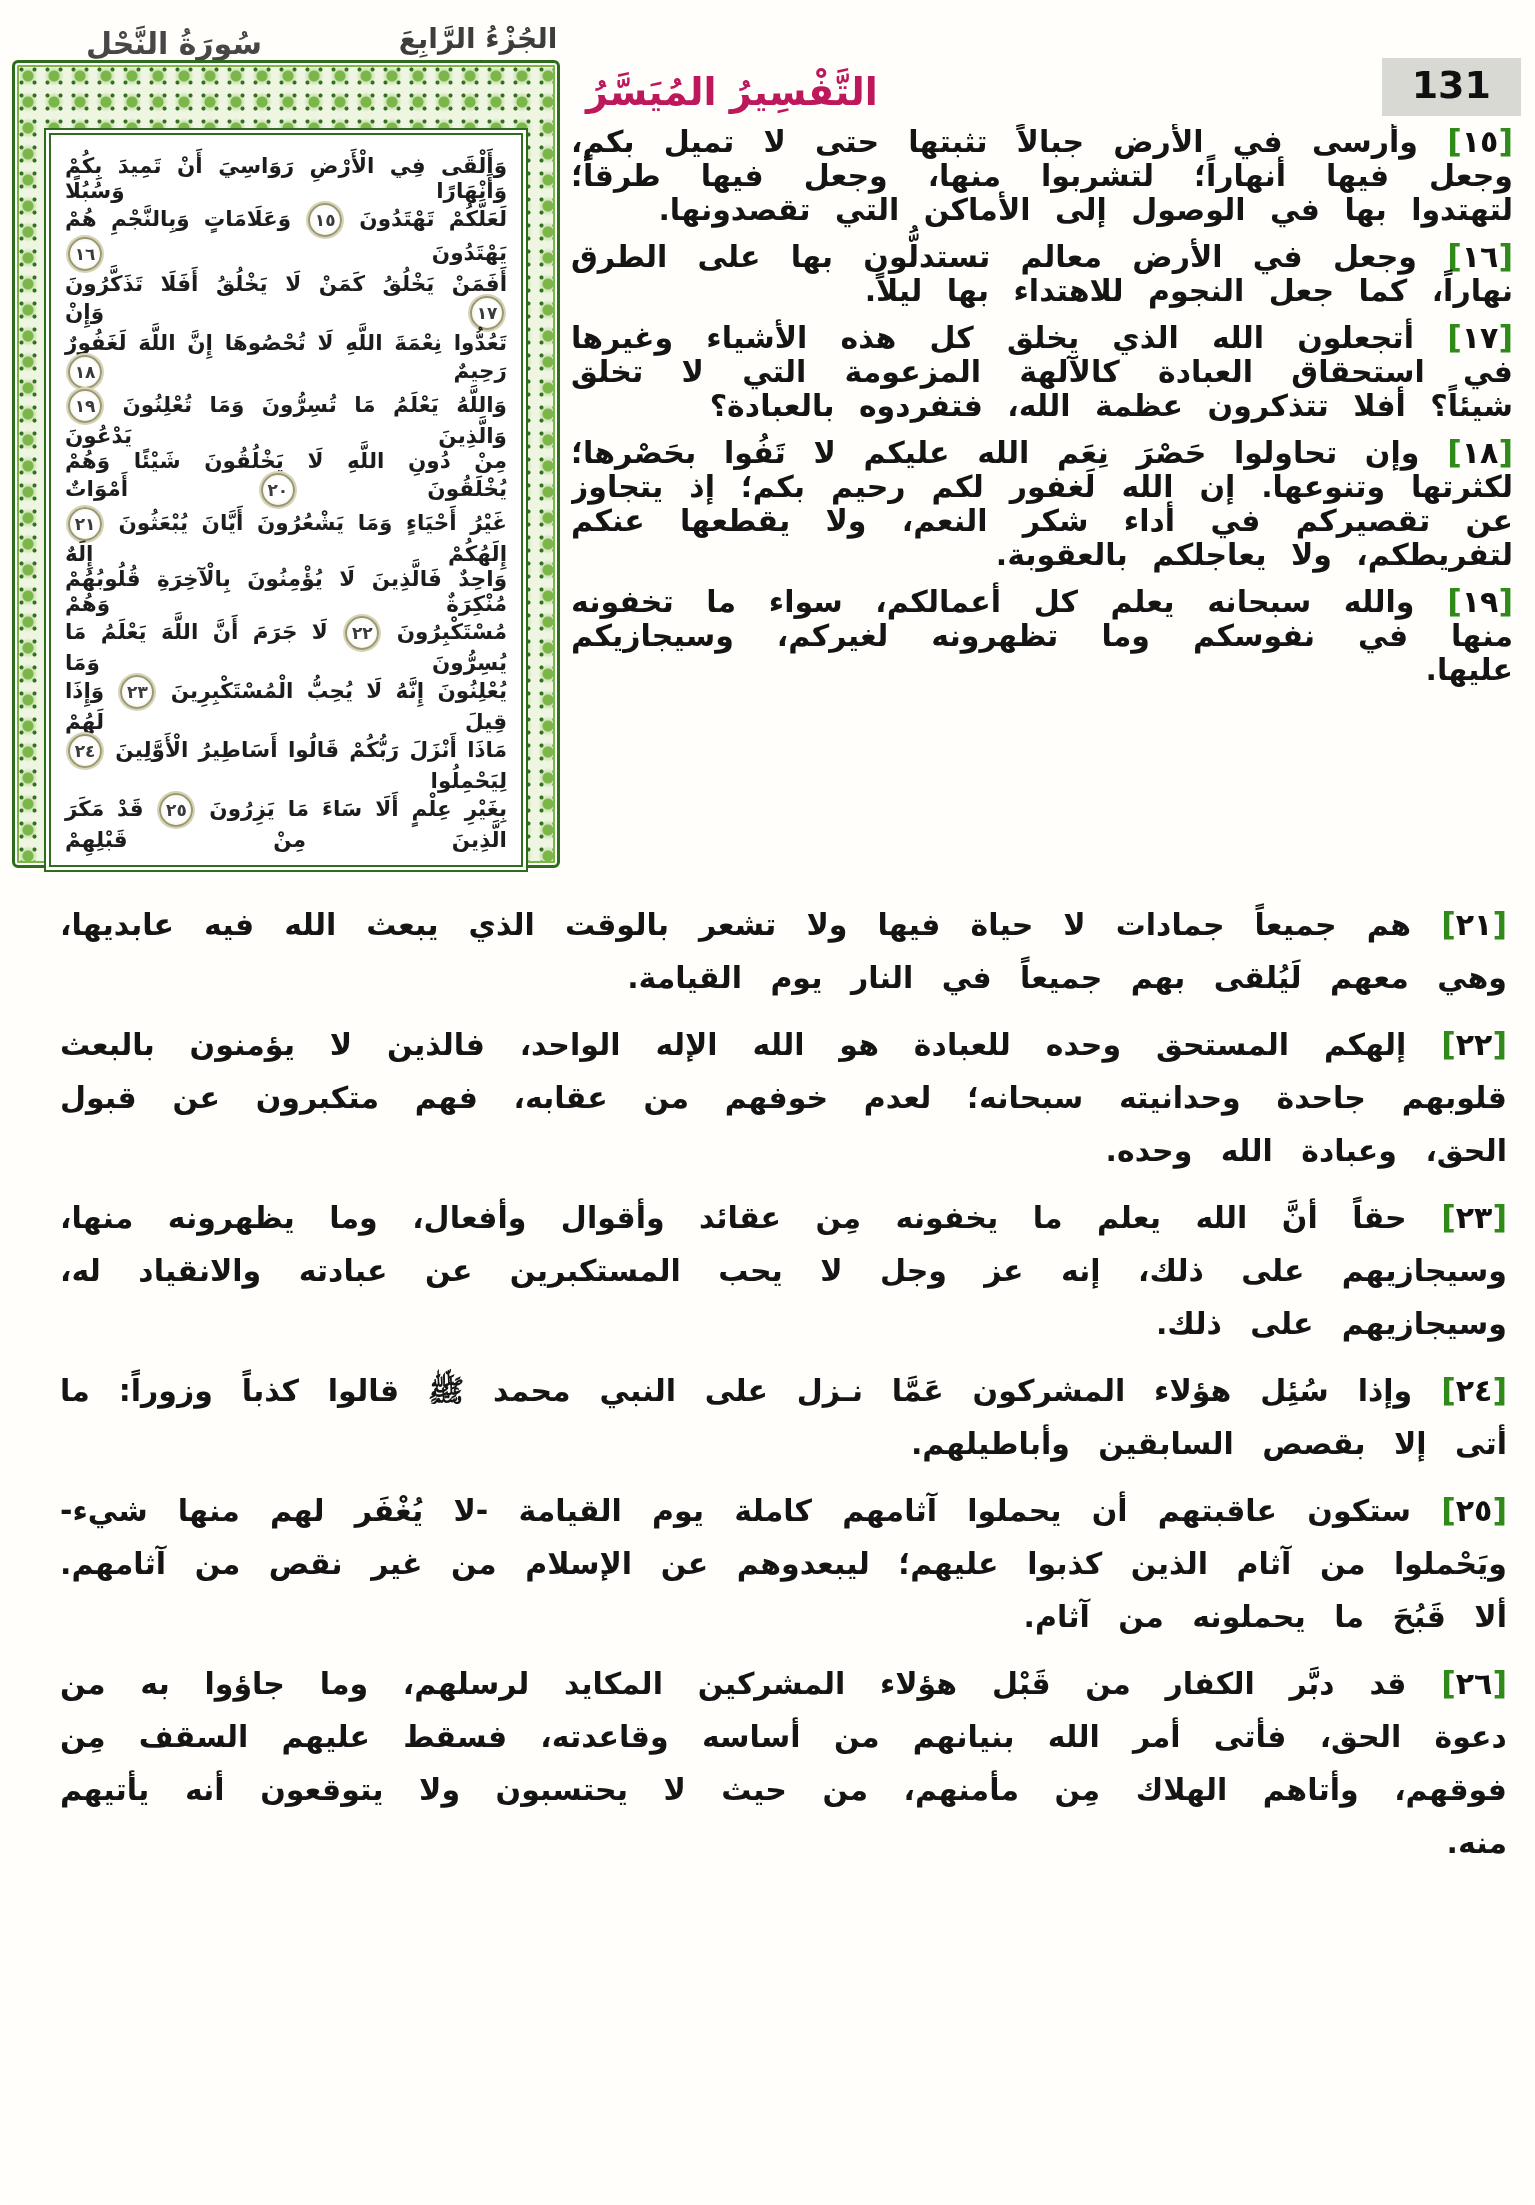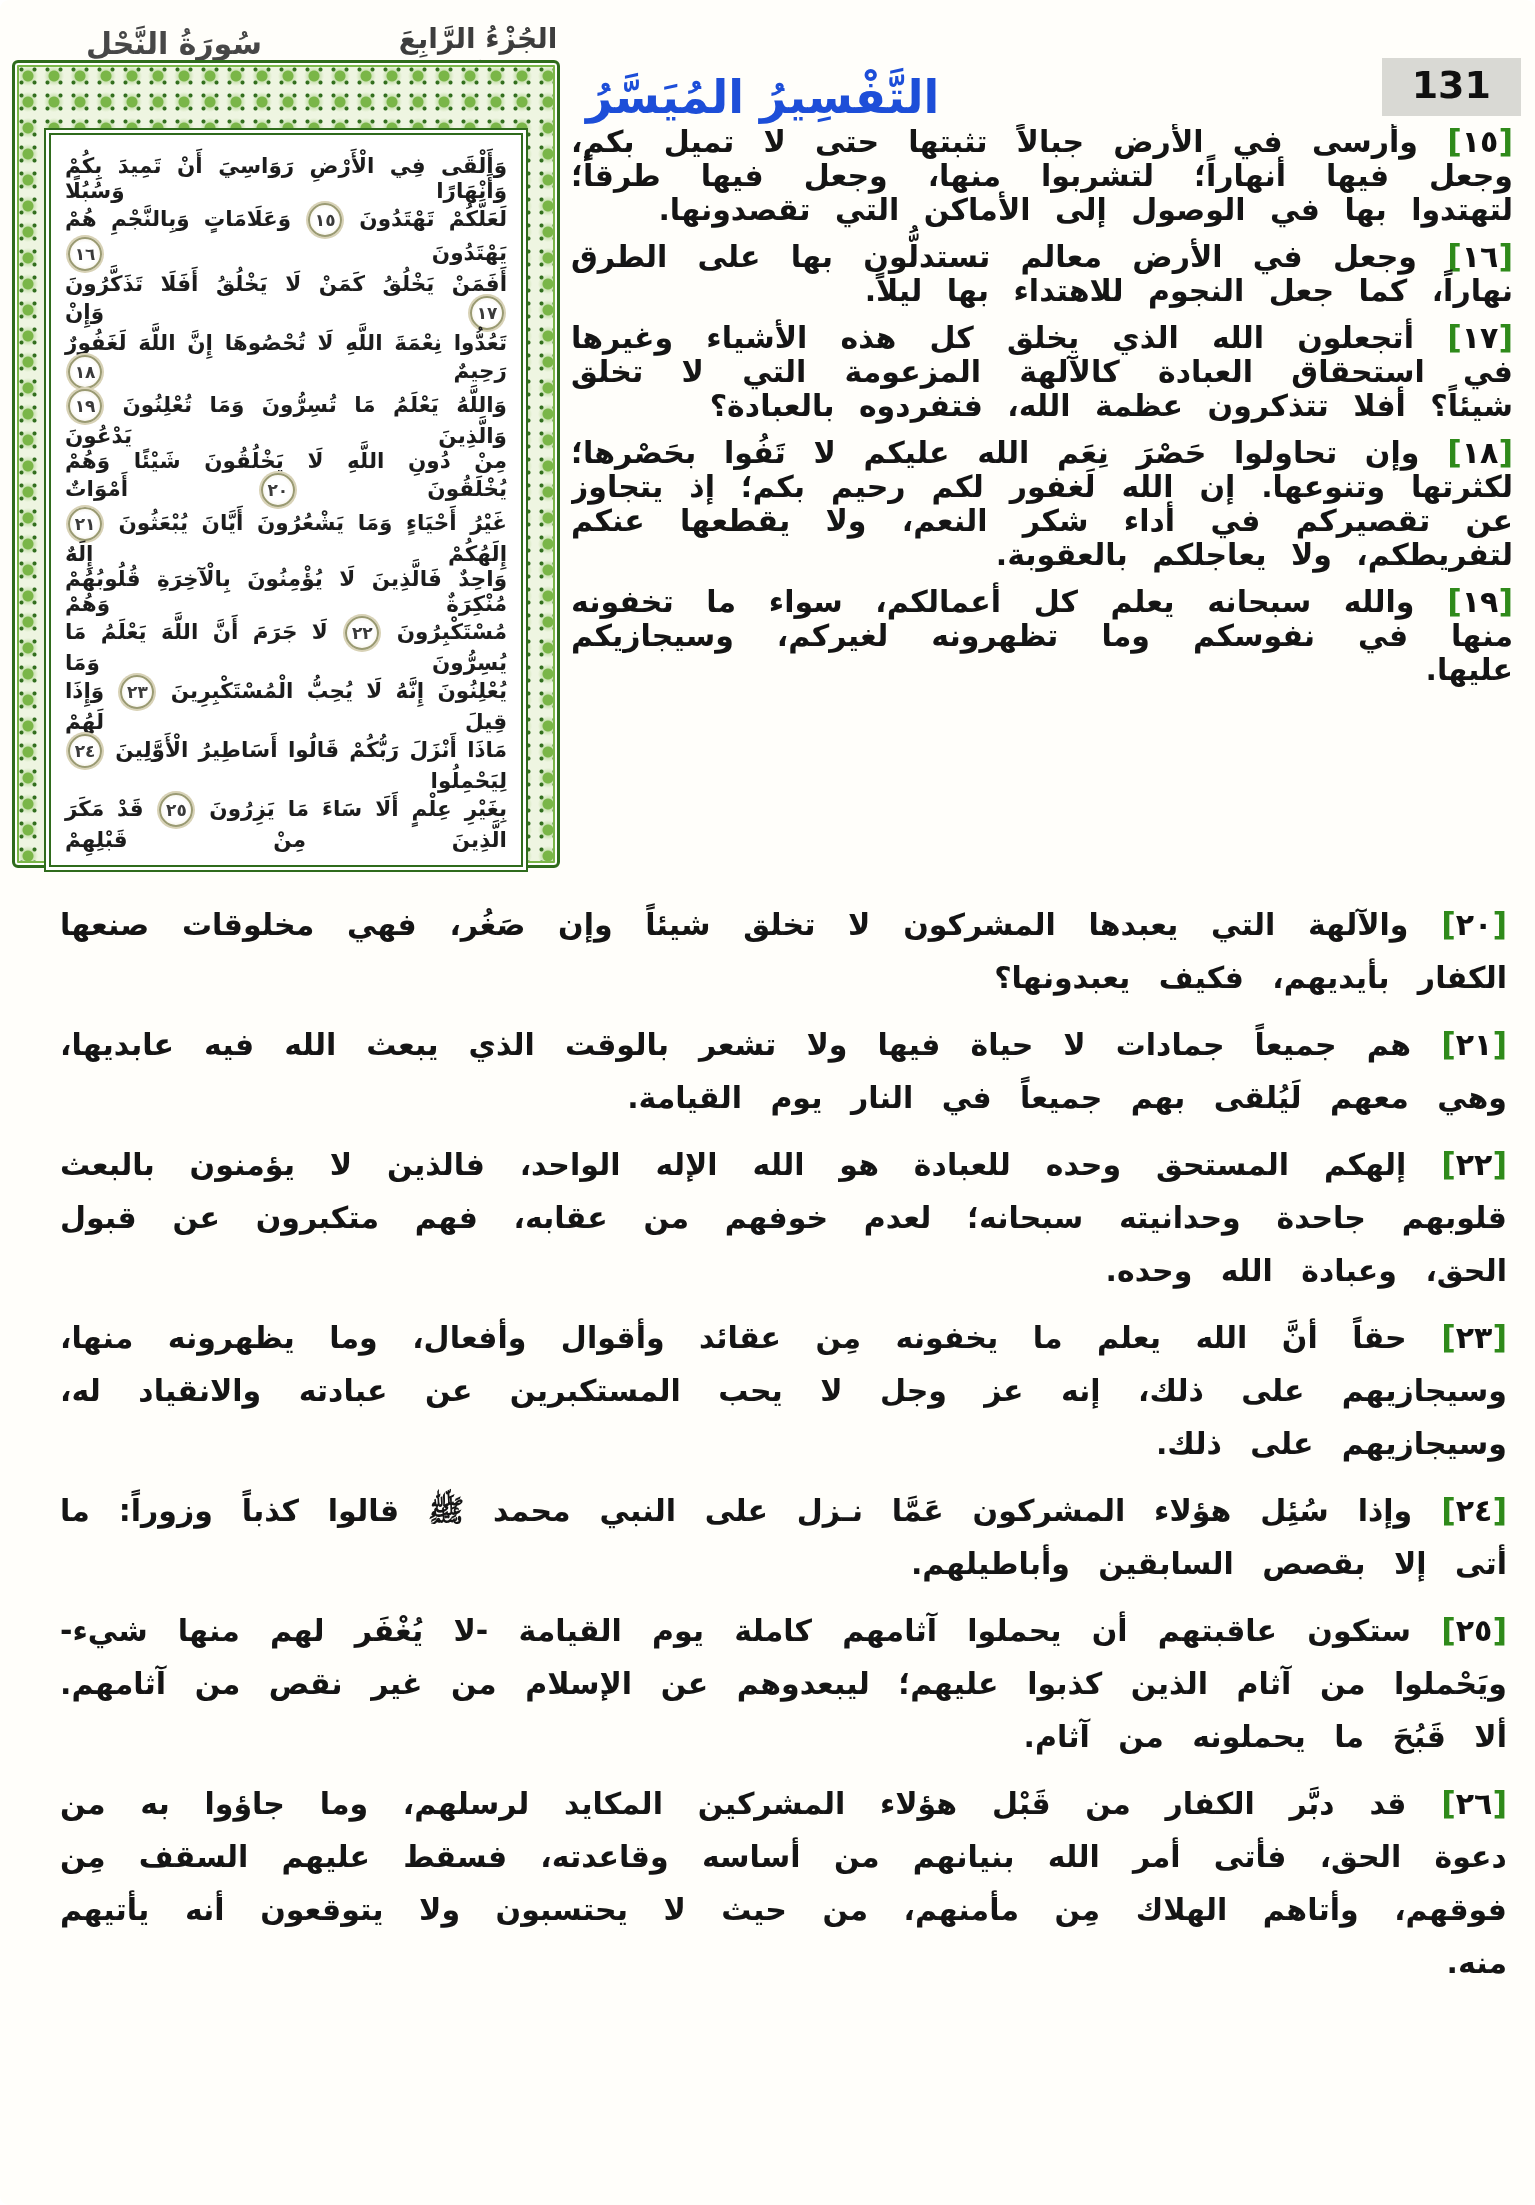--- a/index.html
+++ b/index.html
@@ -18,21 +18,21 @@
   .hdr-surah {
     position:absolute; top:26px; left:86px;
     font-size:30px; font-weight:bold; color:#474747;
   }
   .hdr-juz {
     position:absolute; top:22px; left:368px; width:220px; text-align:center;
     font-size:28px; font-weight:bold; color:#3d3d3d;
   }
   .hdr-tafsir {
     position:absolute; top:70px; left:586px;
-    font-size:46px; font-weight:bold; color:#1d4ed8; letter-spacing:-1px;
+    font-size:38px; font-weight:bold; color:#be185d; letter-spacing:-1px;
   }
   .hdr-pagenum {
     position:absolute; top:58px; right:14px;
     background:var(--page-number-bg,#d9d9d4);
     padding:5px 30px 9px 30px;
     font-size:38px; font-weight:bold; color:#101010;
   }
 
   
   .quran-frame {
@@ -128,21 +128,20 @@
 
   <div class="tafsir-col" id="tafsir-col">
       <p class="tpara col"><span class="vnum"><span class="br">[</span>١٥<span class="br">]</span></span> وأرسى في الأرض جبالاً تثبتها حتى لا تميل بكم، وجعل فيها أنهاراً؛ لتشربوا منها، وجعل فيها طرقاً؛ لتهتدوا بها في الوصول إلى الأماكن التي تقصدونها.</p>
       <p class="tpara col"><span class="vnum"><span class="br">[</span>١٦<span class="br">]</span></span> وجعل في الأرض معالم تستدلُّون بها على الطرق نهاراً، كما جعل النجوم للاهتداء بها ليلاً.</p>
       <p class="tpara col"><span class="vnum"><span class="br">[</span>١٧<span class="br">]</span></span> أتجعلون الله الذي يخلق كل هذه الأشياء وغيرها في استحقاق العبادة كالآلهة المزعومة التي لا تخلق شيئاً؟ أفلا تتذكرون عظمة الله، فتفردوه بالعبادة؟</p>
       <p class="tpara col"><span class="vnum"><span class="br">[</span>١٨<span class="br">]</span></span> وإن تحاولوا حَصْرَ نِعَم الله عليكم لا تَفُوا بحَصْرها؛ لكثرتها وتنوعها. إن الله لَغفور لكم رحيم بكم؛ إذ يتجاوز عن تقصيركم في أداء شكر النعم، ولا يقطعها عنكم لتفريطكم، ولا يعاجلكم بالعقوبة.</p>
       <p class="tpara col"><span class="vnum"><span class="br">[</span>١٩<span class="br">]</span></span> والله سبحانه يعلم كل أعمالكم، سواء ما تخفونه منها في نفوسكم وما تظهرونه لغيركم، وسيجازيكم عليها.</p>
     </div>
 
   <div class="tafsir-bottom" id="tafsir-bottom">
-      <p class="tpara bot"><span class="vnum"><span class="br">[</span>٢٠<span class="br">]</span></span> والآلهة التي يعبدها المشركون لا تخلق شيئاً وإن صَغُر، فهي مخلوقات صنعها الكفار بأيديهم، فكيف يعبدونها؟</p>
       <p class="tpara bot"><span class="vnum"><span class="br">[</span>٢١<span class="br">]</span></span> هم جميعاً جمادات لا حياة فيها ولا تشعر بالوقت الذي يبعث الله فيه عابديها، وهي معهم لَيُلقى بهم جميعاً في النار يوم القيامة.</p>
       <p class="tpara bot"><span class="vnum"><span class="br">[</span>٢٢<span class="br">]</span></span> إلهكم المستحق وحده للعبادة هو الله الإله الواحد، فالذين لا يؤمنون بالبعث قلوبهم جاحدة وحدانيته سبحانه؛ لعدم خوفهم من عقابه، فهم متكبرون عن قبول الحق، وعبادة الله وحده.</p>
       <p class="tpara bot"><span class="vnum"><span class="br">[</span>٢٣<span class="br">]</span></span> حقاً أنَّ الله يعلم ما يخفونه مِن عقائد وأقوال وأفعال، وما يظهرونه منها، وسيجازيهم على ذلك، إنه عز وجل لا يحب المستكبرين عن عبادته والانقياد له، وسيجازيهم على ذلك.</p>
       <p class="tpara bot"><span class="vnum"><span class="br">[</span>٢٤<span class="br">]</span></span> وإذا سُئِل هؤلاء المشركون عَمَّا نـزل على النبي محمد ﷺ قالوا كذباً وزوراً: ما أتى إلا بقصص السابقين وأباطيلهم.</p>
       <p class="tpara bot"><span class="vnum"><span class="br">[</span>٢٥<span class="br">]</span></span> ستكون عاقبتهم أن يحملوا آثامهم كاملة يوم القيامة -لا يُغْفَر لهم منها شيء- ويَحْملوا من آثام الذين كذبوا عليهم؛ ليبعدوهم عن الإسلام من غير نقص من آثامهم. ألا قَبُحَ ما يحملونه من آثام.</p>
       <p class="tpara bot"><span class="vnum"><span class="br">[</span>٢٦<span class="br">]</span></span> قد دبَّر الكفار من قَبْل هؤلاء المشركين المكايد لرسلهم، وما جاؤوا به من دعوة الحق، فأتى أمر الله بنيانهم من أساسه وقاعدته، فسقط عليهم السقف مِن فوقهم، وأتاهم الهلاك مِن مأمنهم، من حيث لا يحتسبون ولا يتوقعون أنه يأتيهم منه.</p>
     </div>
 
 </div>
 

